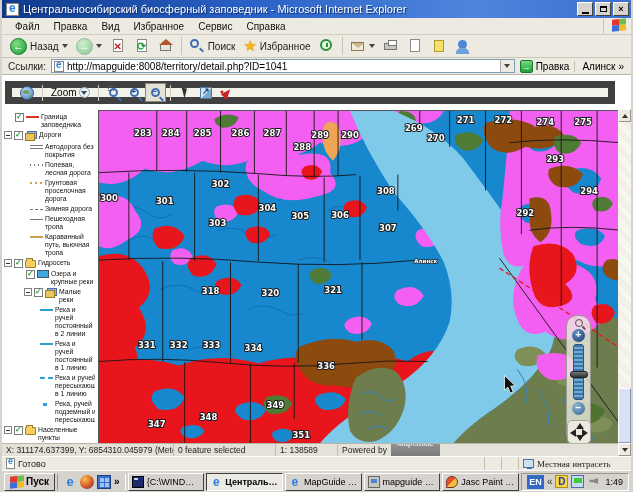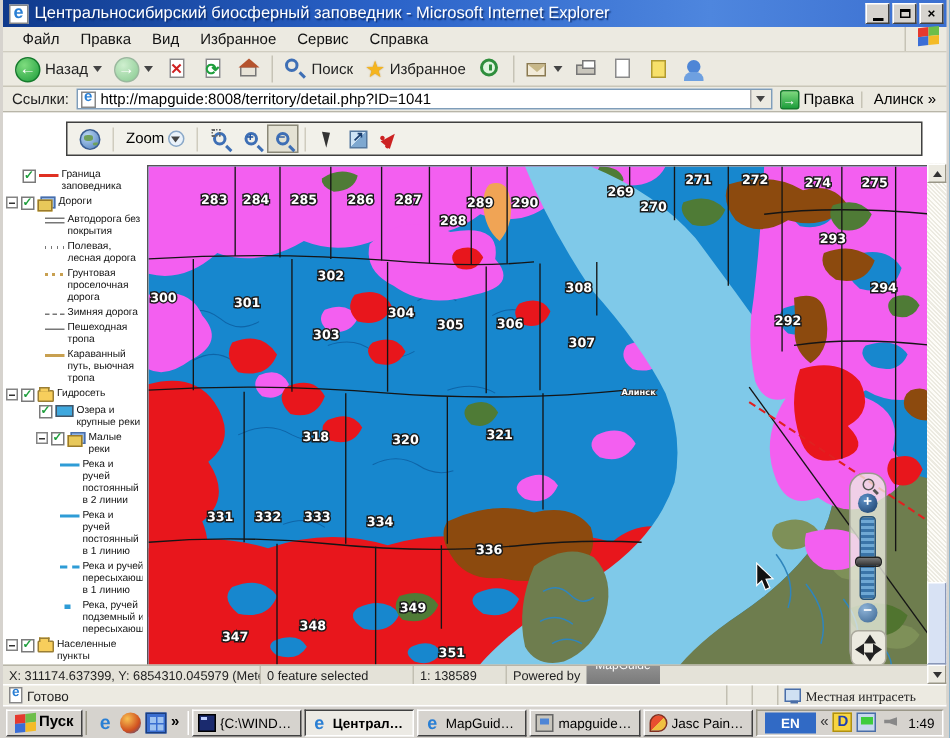--- a/index.html
+++ b/index.html
@@ -59,21 +59,21 @@
   .addr-box .pgic::after { content:"e"; position:absolute; left:1px; top:-3px; color:#2A7FD4; font-weight:bold; font-size:10px; }
   .addr-url { white-space:nowrap; overflow:hidden; color:#000; flex:1; }
   .addr-drop { width:14px; height:12px; background:#ECEAE1; border-left:1px solid #aaa; display:flex; align-items:center; justify-content:center; flex:none; }
   .go-btn { display:flex; align-items:center; gap:3px; padding:0 5px; flex:none; }
   .go-ic { width:13px; height:13px; background:linear-gradient(#7ED87E,#1E9E3C); border:1px solid #157A2C; border-radius:2px; color:#fff; font-size:9px; font-weight:bold; text-align:center; line-height:12px; }
   .links { display:flex; align-items:center; gap:3px; padding:0 5px 0 7px; border-left:1px solid #C6C3B6; flex:none; }
 
   
   .page { flex:1; background:#fff; position:relative; overflow:hidden; }
 
-  .mg-toolbar { position:absolute; left:3px; top:6px; right:16px; height:23px; background:#F2F1EA; border:1px solid #404040; display:flex; align-items:center; padding:0 4px;margin-left:39px; }
+  .mg-toolbar { position:absolute; left:3px; top:6px; right:16px; height:23px; background:#F2F1EA; border:7px solid #404040; display:flex; align-items:center; padding:0 4px; }
   .mg-btn { height:19px; min-width:21px; display:flex; align-items:center; justify-content:center; gap:2px; padding:0 3px; border:1px solid transparent; position:relative; }
   .mg-btn.pressed { border:1px solid #8A8878; background:#E4E2D4; }
   .mg-sep { width:1px; height:16px; background:#CFCCBE; margin:0 4px; }
   .globe { width:14px; height:14px; border-radius:50%; background:radial-gradient(circle at 35% 30%,#BBD8F2,#4E7EC0); border:1px solid #3A5E92; position:relative; overflow:hidden; }
   .globe::after { content:""; position:absolute; left:2px; top:3px; width:6px; height:4px; background:#6FA05C; border-radius:40%; box-shadow:5px 4px 0 -1px #6FA05C; }
   .mgmag { width:9px; height:9px; border:2px solid #3E6FB5; border-radius:50%; position:relative; }
   .mgmag::after { content:""; position:absolute; width:5px; height:2px; background:#3E6FB5; transform:rotate(45deg); left:6px; top:8px; }
   .mgmag .pm { position:absolute; left:0px; top:-3px; font-size:8px; font-weight:bold; color:#1A4E9E; }
   .zoomrect { position:absolute; left:-3px; top:-4px; width:6px; height:5px; border:1px dotted #666; }
   .ptr { width:0; height:0; border-left:5px solid #333; border-bottom:9px solid transparent; border-top:2px solid transparent; transform:rotate(-15deg); }
@@ -163,21 +163,21 @@
   .task-btn { height:18px; flex:1; max-width:92px; display:flex; align-items:center; gap:3px; padding:0 3px; background:#D6D3CE; border:1px solid; border-color:#FFF #404040 #404040 #FFF; overflow:hidden; white-space:nowrap; font-size:9px; }
   .task-btn.active { border-color:#404040 #FFF #FFF #404040; background:#ECEAE4; font-weight:bold; }
   .ticon { width:12px; height:12px; flex:none; position:relative; }
   .t-console { background:#1A2A6E; border:1px solid #000; }
   .t-console::after { content:""; position:absolute; left:1px; top:1px; width:4px; height:2px; background:#BFD0FF; }
   .t-ie { color:#2A7FD4; font-weight:bold; font-size:12px; line-height:12px; text-align:center; }
   .t-remote { background:#C8C5BC; border:1px solid #666; }
   .t-remote::after { content:""; position:absolute; left:2px; top:2px; width:6px; height:4px; background:#4E86D6; }
   .t-paint { background:linear-gradient(135deg,#E85030 50%,#F0C040 50%); border-radius:50% 50% 50% 0; border:1px solid #803020; }
   .tray { height:18px; display:flex; align-items:center; gap:3px; padding:0 5px; border:1px solid; border-color:#9A9788 #FFF #FFF #9A9788; flex:none; }
-  .lang { width:34px; height:14px; background:#316AC5; color:#fff; font-size:9px; font-weight:bold; display:flex; align-items:center; justify-content:center; flex:none; }
+  .lang { width:17px; height:14px; background:#316AC5; color:#fff; font-size:9px; font-weight:bold; display:flex; align-items:center; justify-content:center; flex:none; }
   .tray .chvr { color:#333; font-size:10px; }
   .tr-ic { width:13px; height:13px; flex:none; position:relative; }
   .tr-d { background:#F7D540; border:1px solid #B09010; color:#2040B0; font-weight:bold; font-size:10px; text-align:center; line-height:12px; }
   .tr-net { background:#C8D8EE; border:1px solid #4A6EA8; }
   .tr-net::after { content:""; position:absolute; left:2px; top:2px; width:8px; height:5px; background:#3ECC3E; }
   .tr-vol::after { content:""; position:absolute; left:2px; top:3px; width:4px; height:6px; background:#888; clip-path:polygon(0 30%,40% 30%,100% 0,100% 100%,40% 70%,0 70%); width:9px; }
   .clock { font-size:9px; padding-left:2px; }
 </style>
 <style>.cb{fill:#1787CE}.cm{fill:#F35FF0}.cr{fill:#E8161C}.cw{fill:#7FC9E9}.co{fill:#6E7D4E}.cbr{fill:#8C4A0E}.cor{fill:#F0A455}.cg{fill:#4F7B36}.cg2{fill:#7E9058}.cdg{fill:#50742F}</style></head>
 <body>

